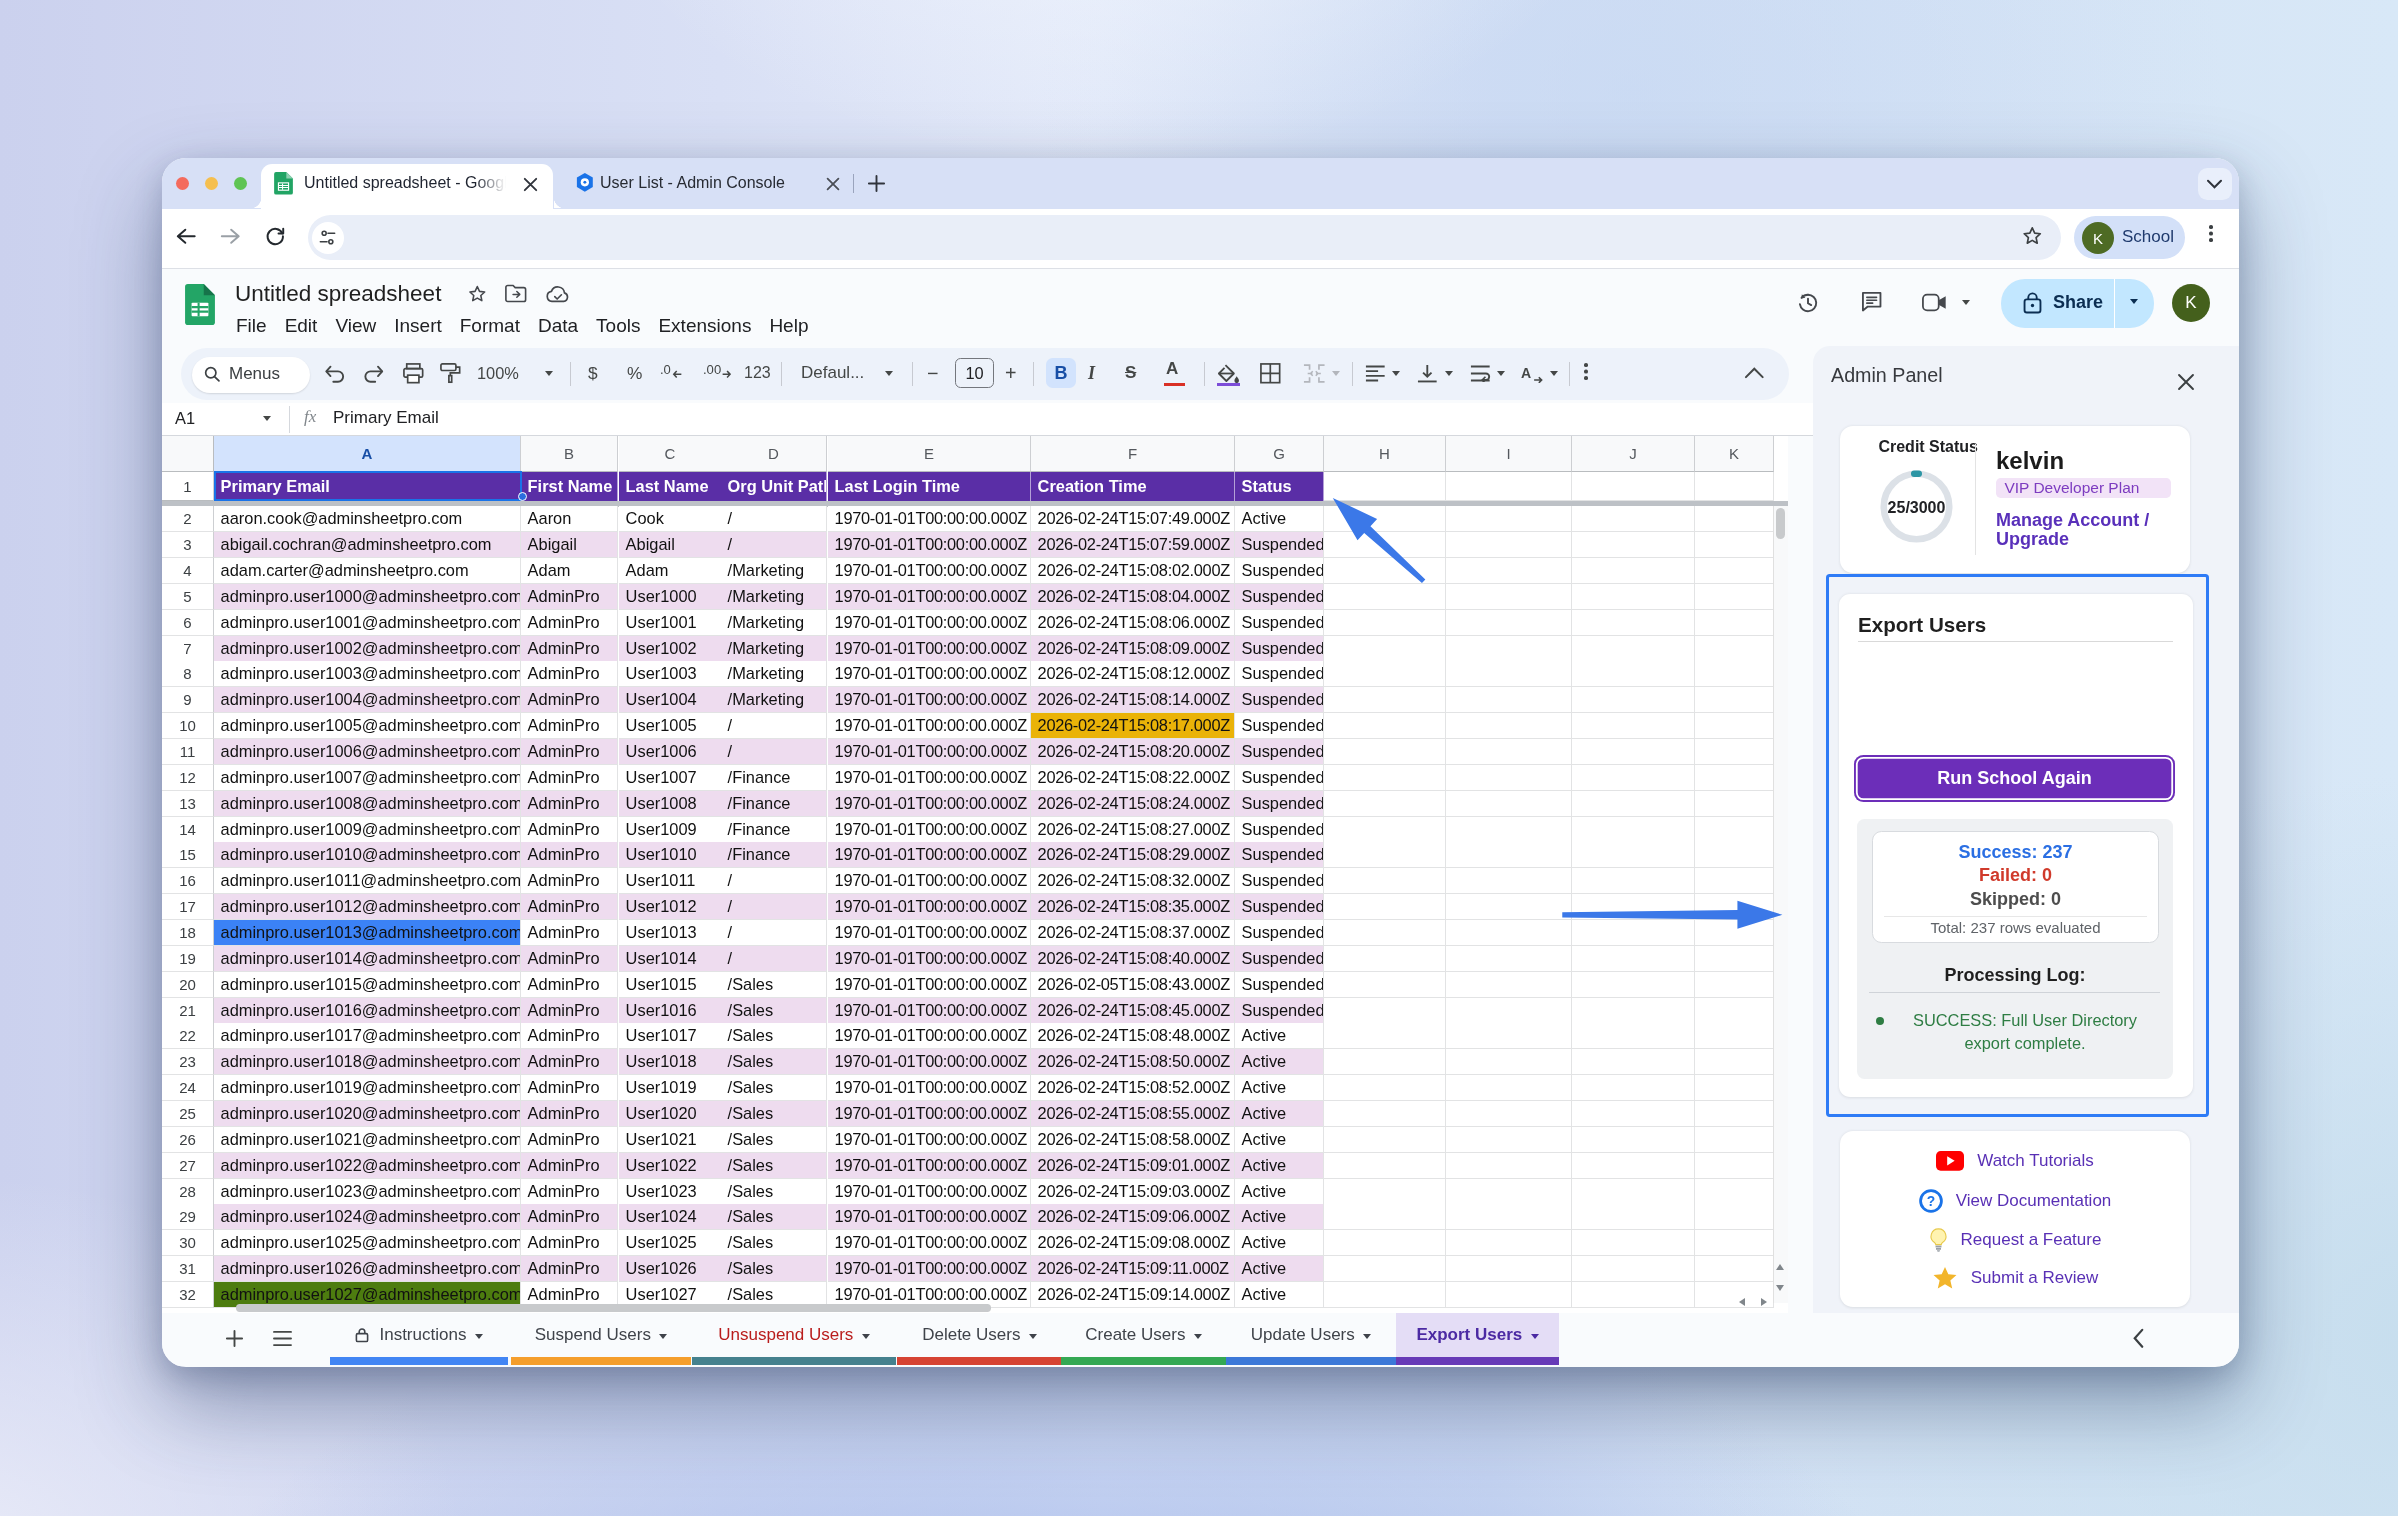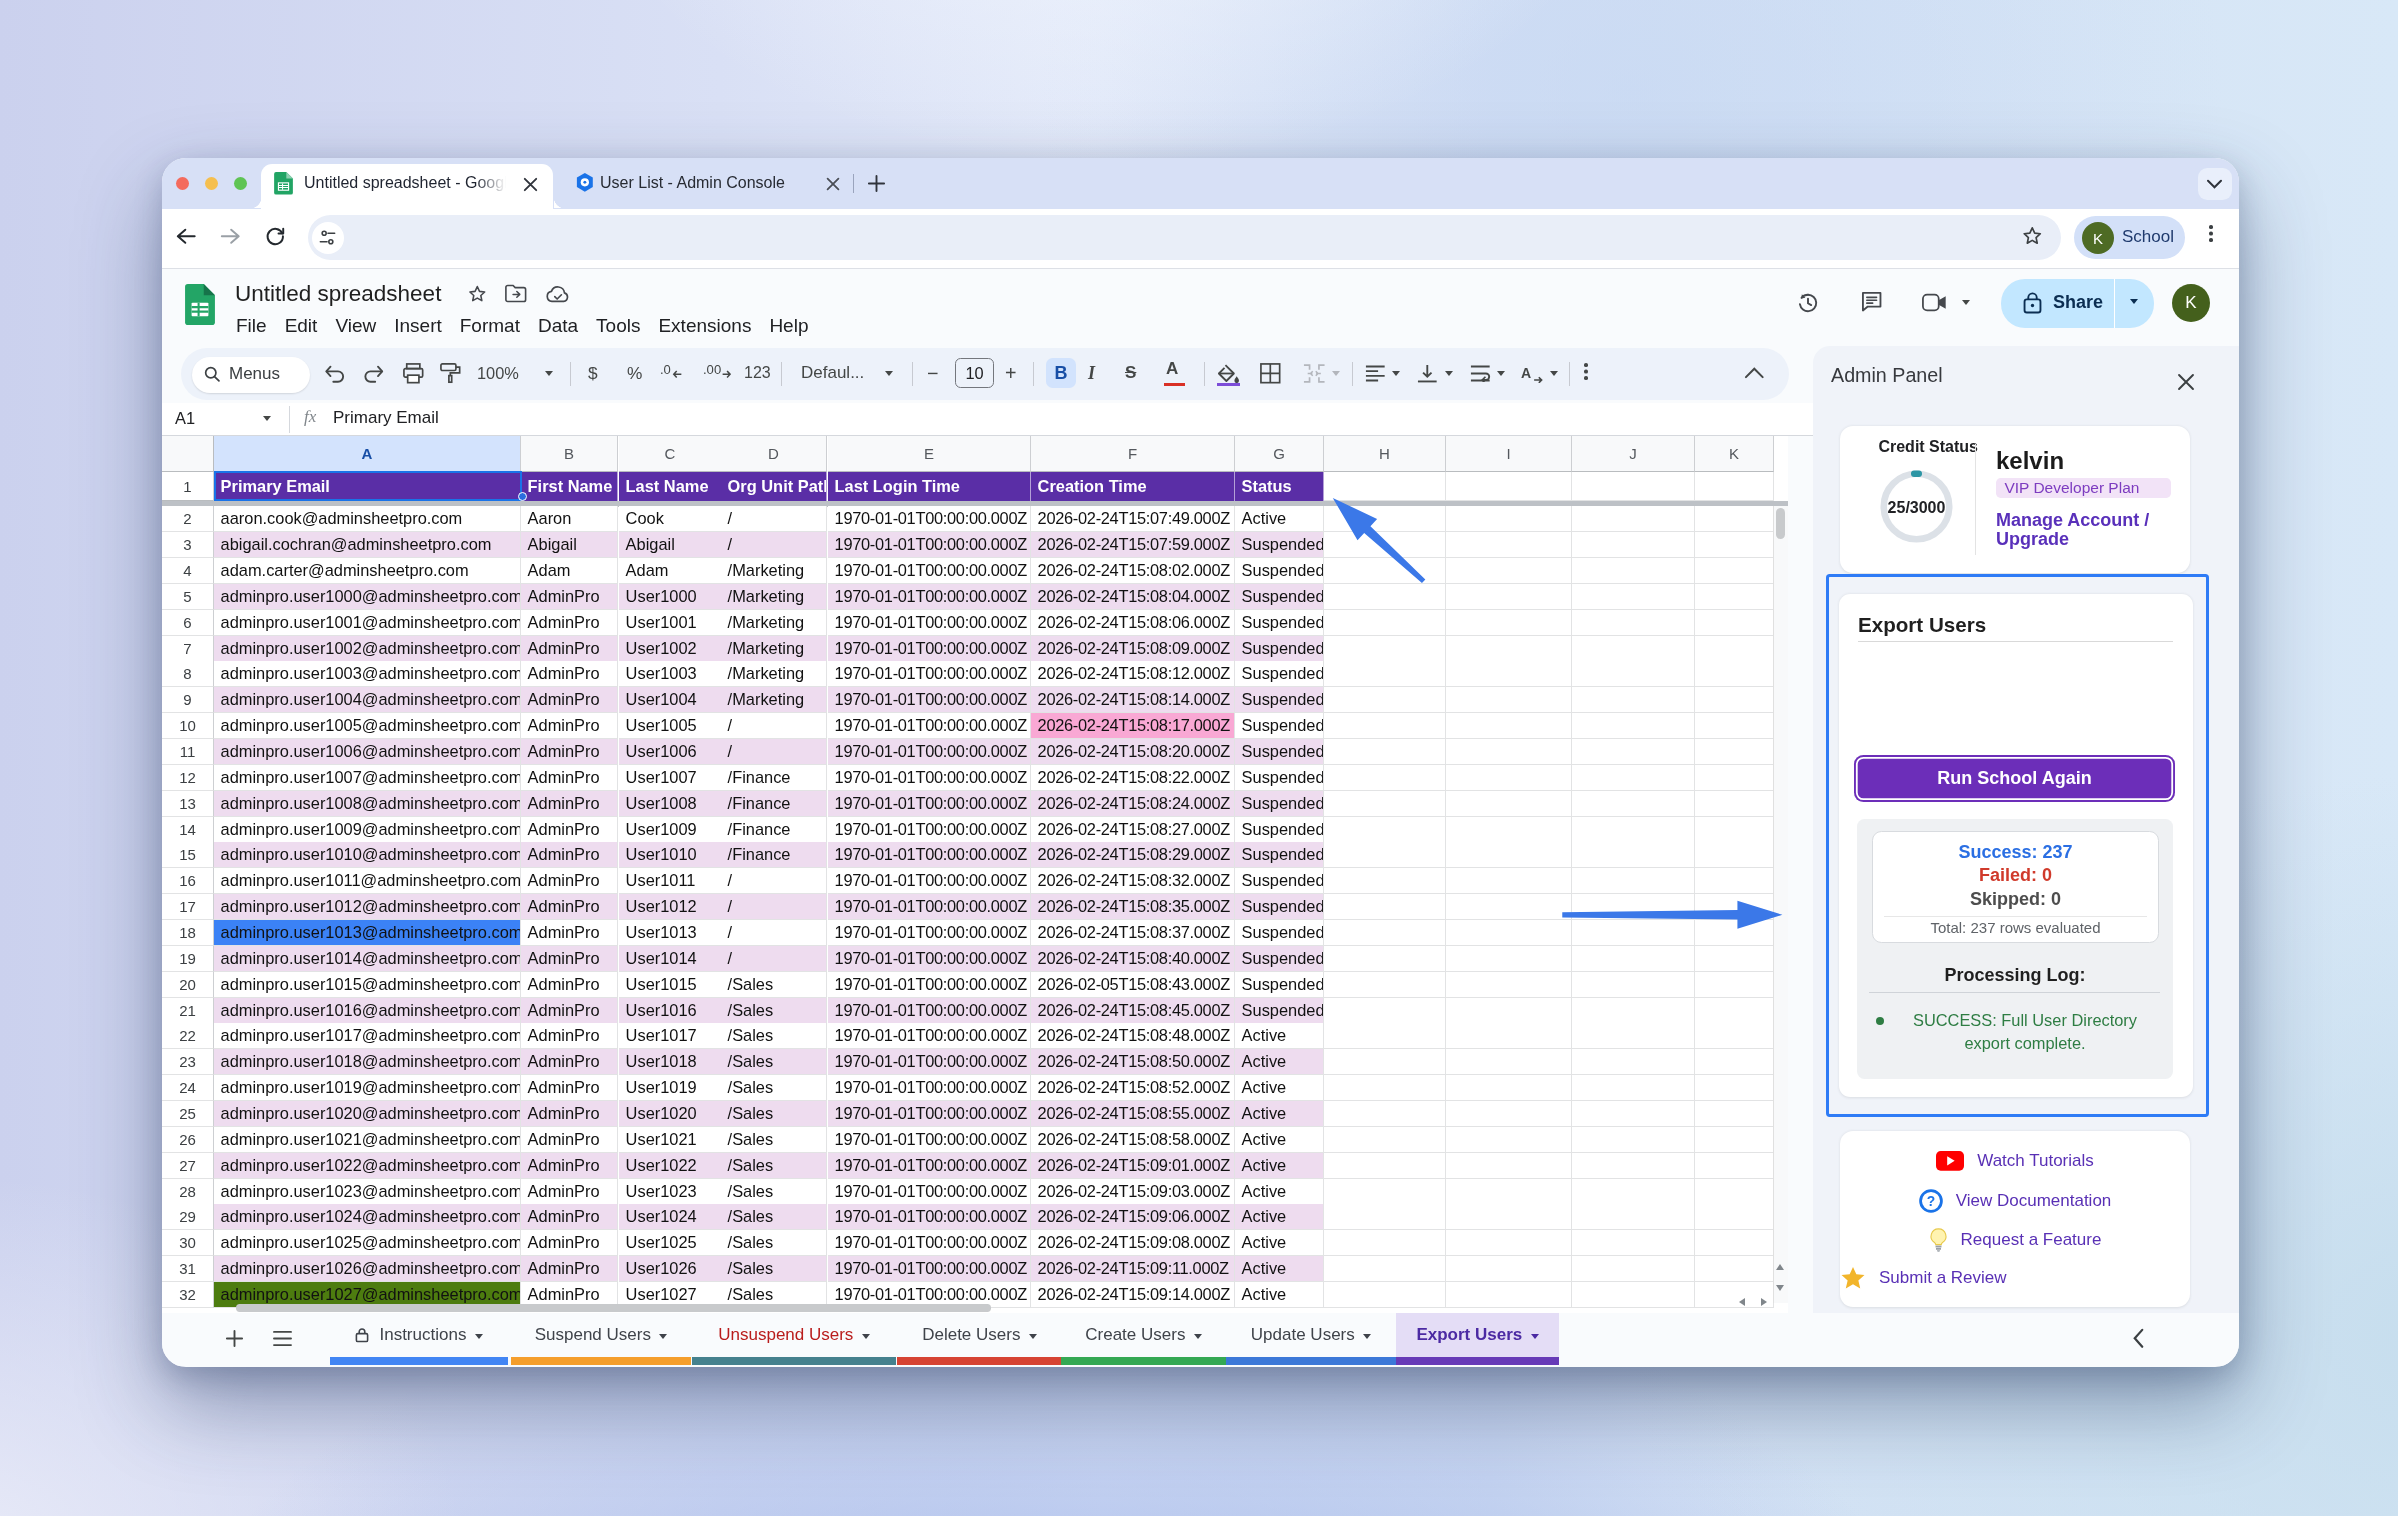--- a/index.html
+++ b/index.html
@@ -381,21 +381,21 @@
 <div class="cell" style="left:1162px;top:251px;width:122px;height:26px;background:#fff;border-right:0.9px solid #e2e3e4;border-bottom:0.9px solid #e2e3e4"></div>
 <div class="cell" style="left:1284px;top:251px;width:126px;height:26px;background:#fff;border-right:0.9px solid #e2e3e4;border-bottom:0.9px solid #e2e3e4"></div>
 <div class="cell" style="left:1410px;top:251px;width:123px;height:26px;background:#fff;border-right:0.9px solid #e2e3e4;border-bottom:0.9px solid #e2e3e4"></div>
 <div class="cell" style="left:1533px;top:251px;width:79px;height:26px;background:#fff;border-right:0.9px solid #e2e3e4;border-bottom:0.9px solid #e2e3e4"></div>
 <div class="rnum" style="top:277px;height:26px">10</div>
 <div class="cell" style="left:52px;top:277px;width:307px;height:26px;background:#fff;border-right:0.9px solid #e2e3e4;border-bottom:0.9px solid #e2e3e4">adminpro.user1005@adminsheetpro.com</div>
 <div class="cell" style="left:359px;top:277px;width:97px;height:26px;background:#fff;border-right:0.9px solid #e2e3e4;border-bottom:0.9px solid #e2e3e4">AdminPro</div>
 <div class="cell" style="left:457px;top:277px;width:103px;height:26px;background:#fff;border-right:0.9px solid #e2e3e4;border-bottom:0.9px solid #e2e3e4">User1005</div>
 <div class="cell" style="left:559px;top:277px;width:106px;height:26px;background:#fff;border-right:0.9px solid #e2e3e4;border-bottom:0.9px solid #e2e3e4">/</div>
 <div class="cell" style="left:666px;top:277px;width:203px;height:26px;background:#fff;letter-spacing:-0.3px;border-right:0.9px solid #e2e3e4;border-bottom:0.9px solid #e2e3e4">1970-01-01T00:00:00.000Z</div>
-<div class="cell" style="left:869px;top:277px;width:204px;height:26px;background:#f9a8d4;letter-spacing:-0.3px;border-right:0.9px solid #e2e3e4;border-bottom:0.9px solid #e2e3e4">2026-02-24T15:08:17.000Z</div>
+<div class="cell" style="left:869px;top:277px;width:204px;height:26px;background:#eab308;letter-spacing:-0.3px;border-right:0.9px solid #e2e3e4;border-bottom:0.9px solid #e2e3e4">2026-02-24T15:08:17.000Z</div>
 <div class="cell" style="left:1073px;top:277px;width:89px;height:26px;background:#fff;border-right:0.9px solid #e2e3e4;border-bottom:0.9px solid #e2e3e4">Suspended</div>
 <div class="cell" style="left:1162px;top:277px;width:122px;height:26px;background:#fff;border-right:0.9px solid #e2e3e4;border-bottom:0.9px solid #e2e3e4"></div>
 <div class="cell" style="left:1284px;top:277px;width:126px;height:26px;background:#fff;border-right:0.9px solid #e2e3e4;border-bottom:0.9px solid #e2e3e4"></div>
 <div class="cell" style="left:1410px;top:277px;width:123px;height:26px;background:#fff;border-right:0.9px solid #e2e3e4;border-bottom:0.9px solid #e2e3e4"></div>
 <div class="cell" style="left:1533px;top:277px;width:79px;height:26px;background:#fff;border-right:0.9px solid #e2e3e4;border-bottom:0.9px solid #e2e3e4"></div>
 <div class="rnum" style="top:303px;height:26px">11</div>
 <div class="cell" style="left:52px;top:303px;width:307px;height:26px;background:#eedcef;border-right:0.9px solid #e2e3e4;border-bottom:0.9px solid #e2e3e4">adminpro.user1006@adminsheetpro.com</div>
 <div class="cell" style="left:359px;top:303px;width:97px;height:26px;background:#eedcef;border-right:0.9px solid #e2e3e4;border-bottom:0.9px solid #e2e3e4">AdminPro</div>
 <div class="cell" style="left:457px;top:303px;width:103px;height:26px;background:#eedcef;border-right:0.9px solid #e2e3e4;border-bottom:0.9px solid #e2e3e4">User1006</div>
 <div class="cell" style="left:559px;top:303px;width:106px;height:26px;background:#eedcef;border-right:0.9px solid #e2e3e4;border-bottom:0.9px solid #e2e3e4">/</div>
@@ -770,19 +770,19 @@
     </div>
 <div class="abs" style="left:1678px;top:1068px;width:350px;height:28px;display:flex;align-items:center;justify-content:center;gap:13px">
       <svg width="19" height="25" viewBox="0 0 20 27">
         <path d="M10 1a8 8 0 0 1 4.4 14.7c-.9.6-1.4 1.3-1.4 2.3H7c0-1-.5-1.7-1.4-2.3A8 8 0 0 1 10 1z" fill="#fff3b0" stroke="#e8c94a" stroke-width="1.2"></path>
         <rect x="6.8" y="19" width="6.4" height="2" fill="#9aa0a6"></rect>
         <rect x="7.3" y="21.5" width="5.4" height="2" fill="#9aa0a6"></rect>
         <path d="M8.3 24h3.4a1.7 1.7 0 0 1-3.4 0z" fill="#9aa0a6"></path>
       </svg>
       <span class="plink">Request a Feature</span>
     </div>
-<div class="abs" style="left:1678px;top:1106px;width:350px;height:28px;display:flex;align-items:center;justify-content:flex-start;gap:13px">
+<div class="abs" style="left:1678px;top:1106px;width:350px;height:28px;display:flex;align-items:center;justify-content:center;gap:13px">
       <svg width="26" height="25" viewBox="0 0 28 27">
         <path d="M14 1l3.6 8 8.8.8-6.6 5.9 2 8.6L14 19.7l-7.8 4.6 2-8.6L1.6 9.8l8.8-.8z" fill="#f2b52b"></path>
       </svg>
       <span class="plink">Submit a Review</span>
     </div>
 </div>
 
 </body></html>

